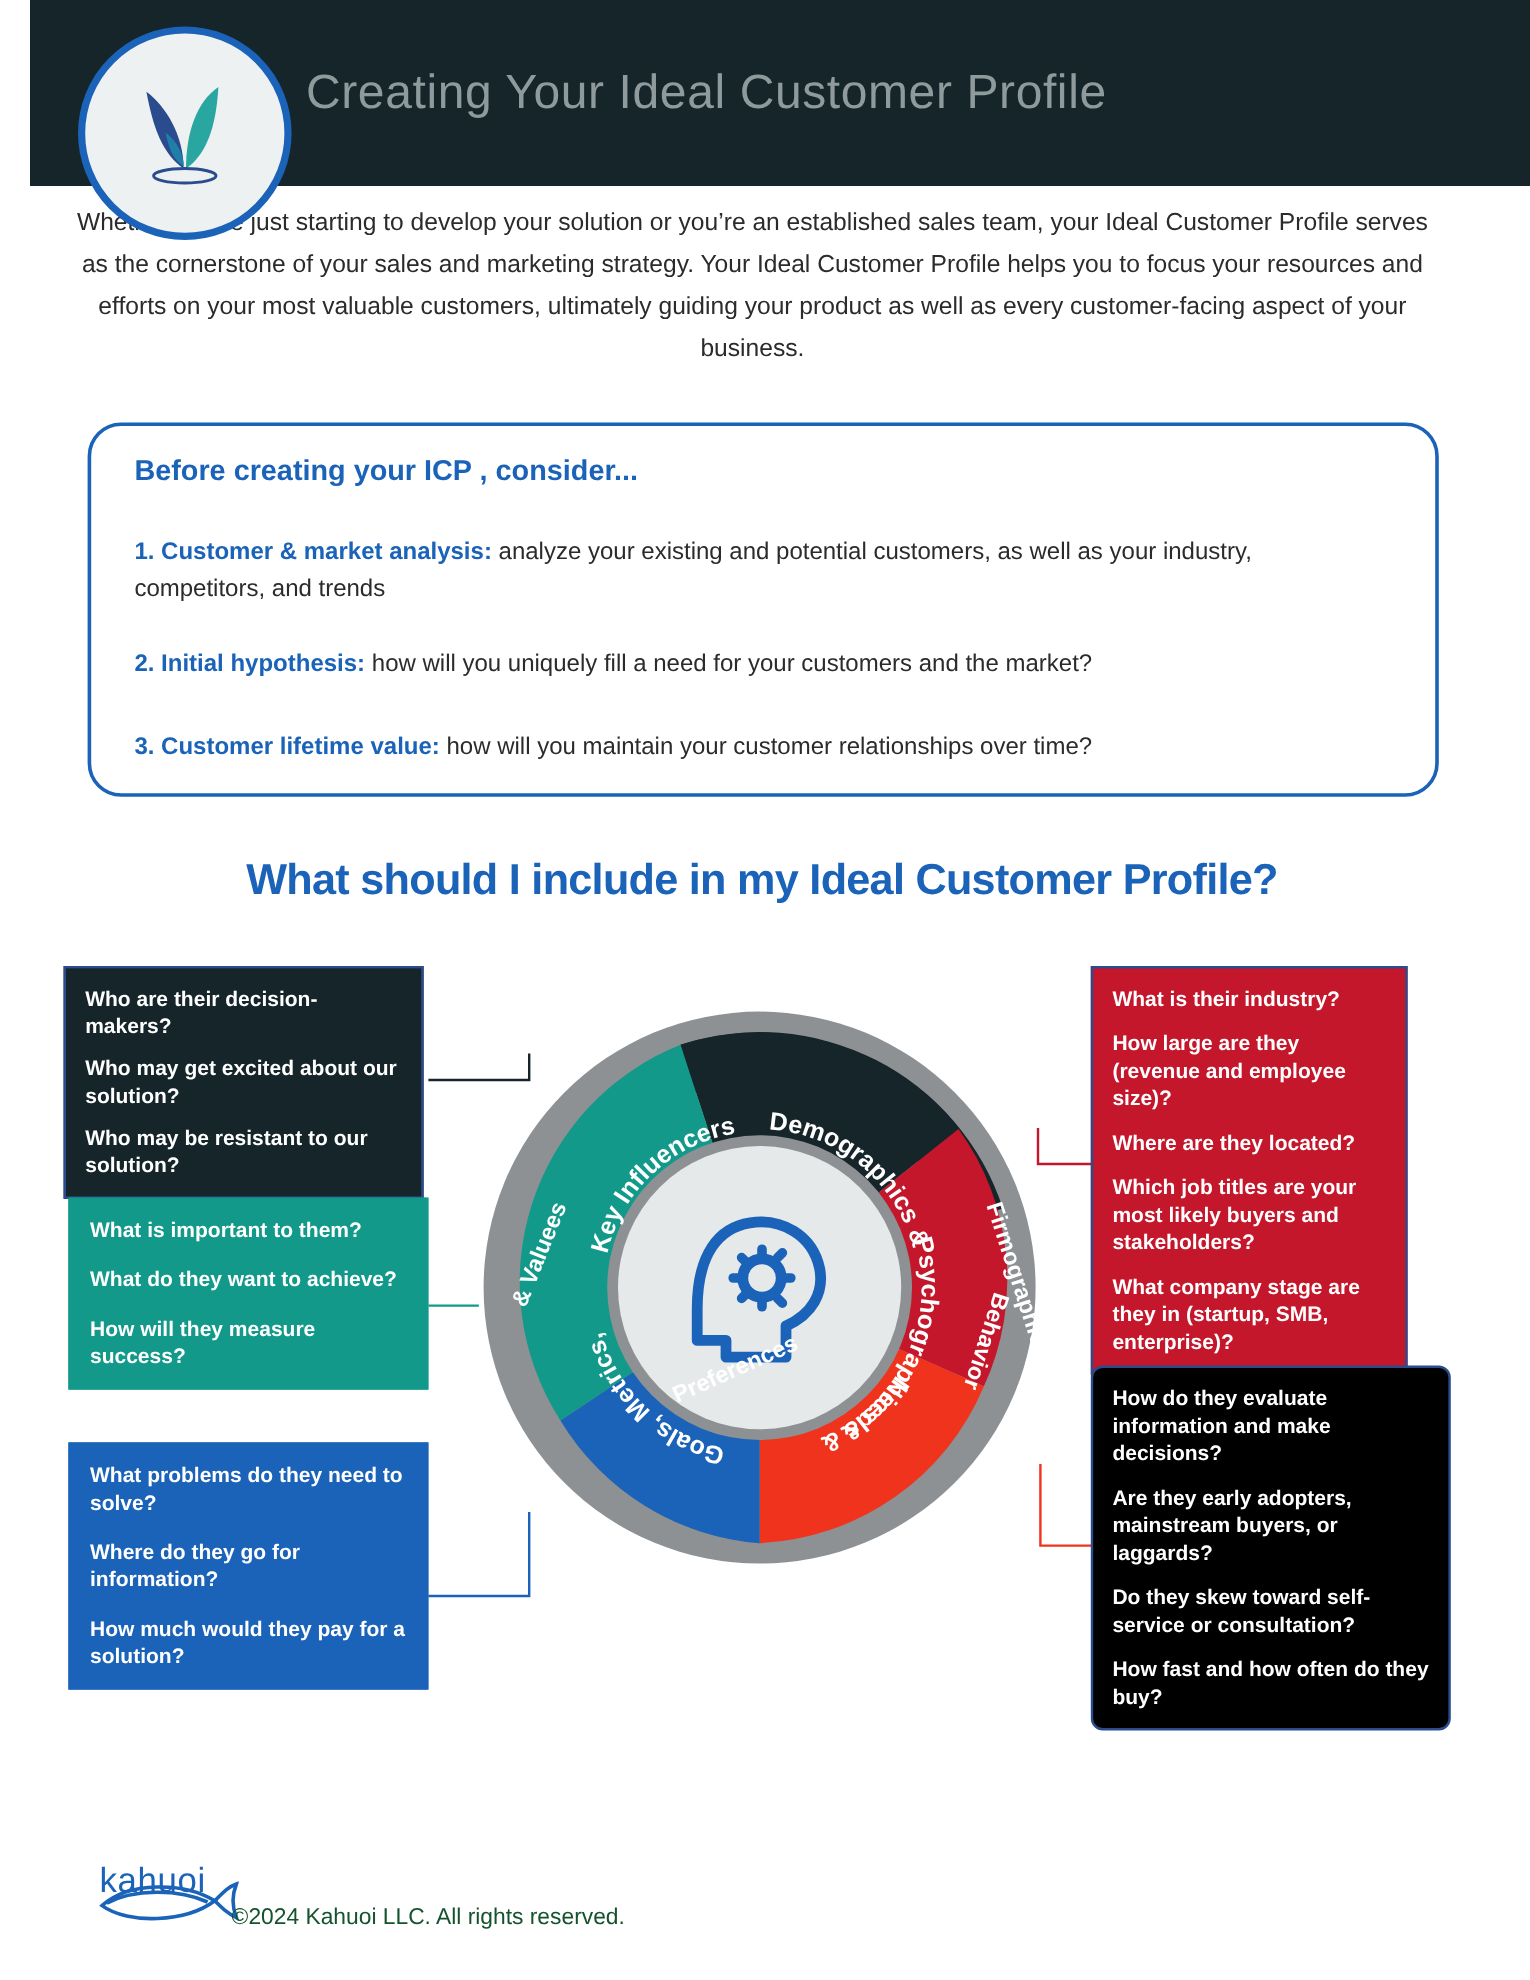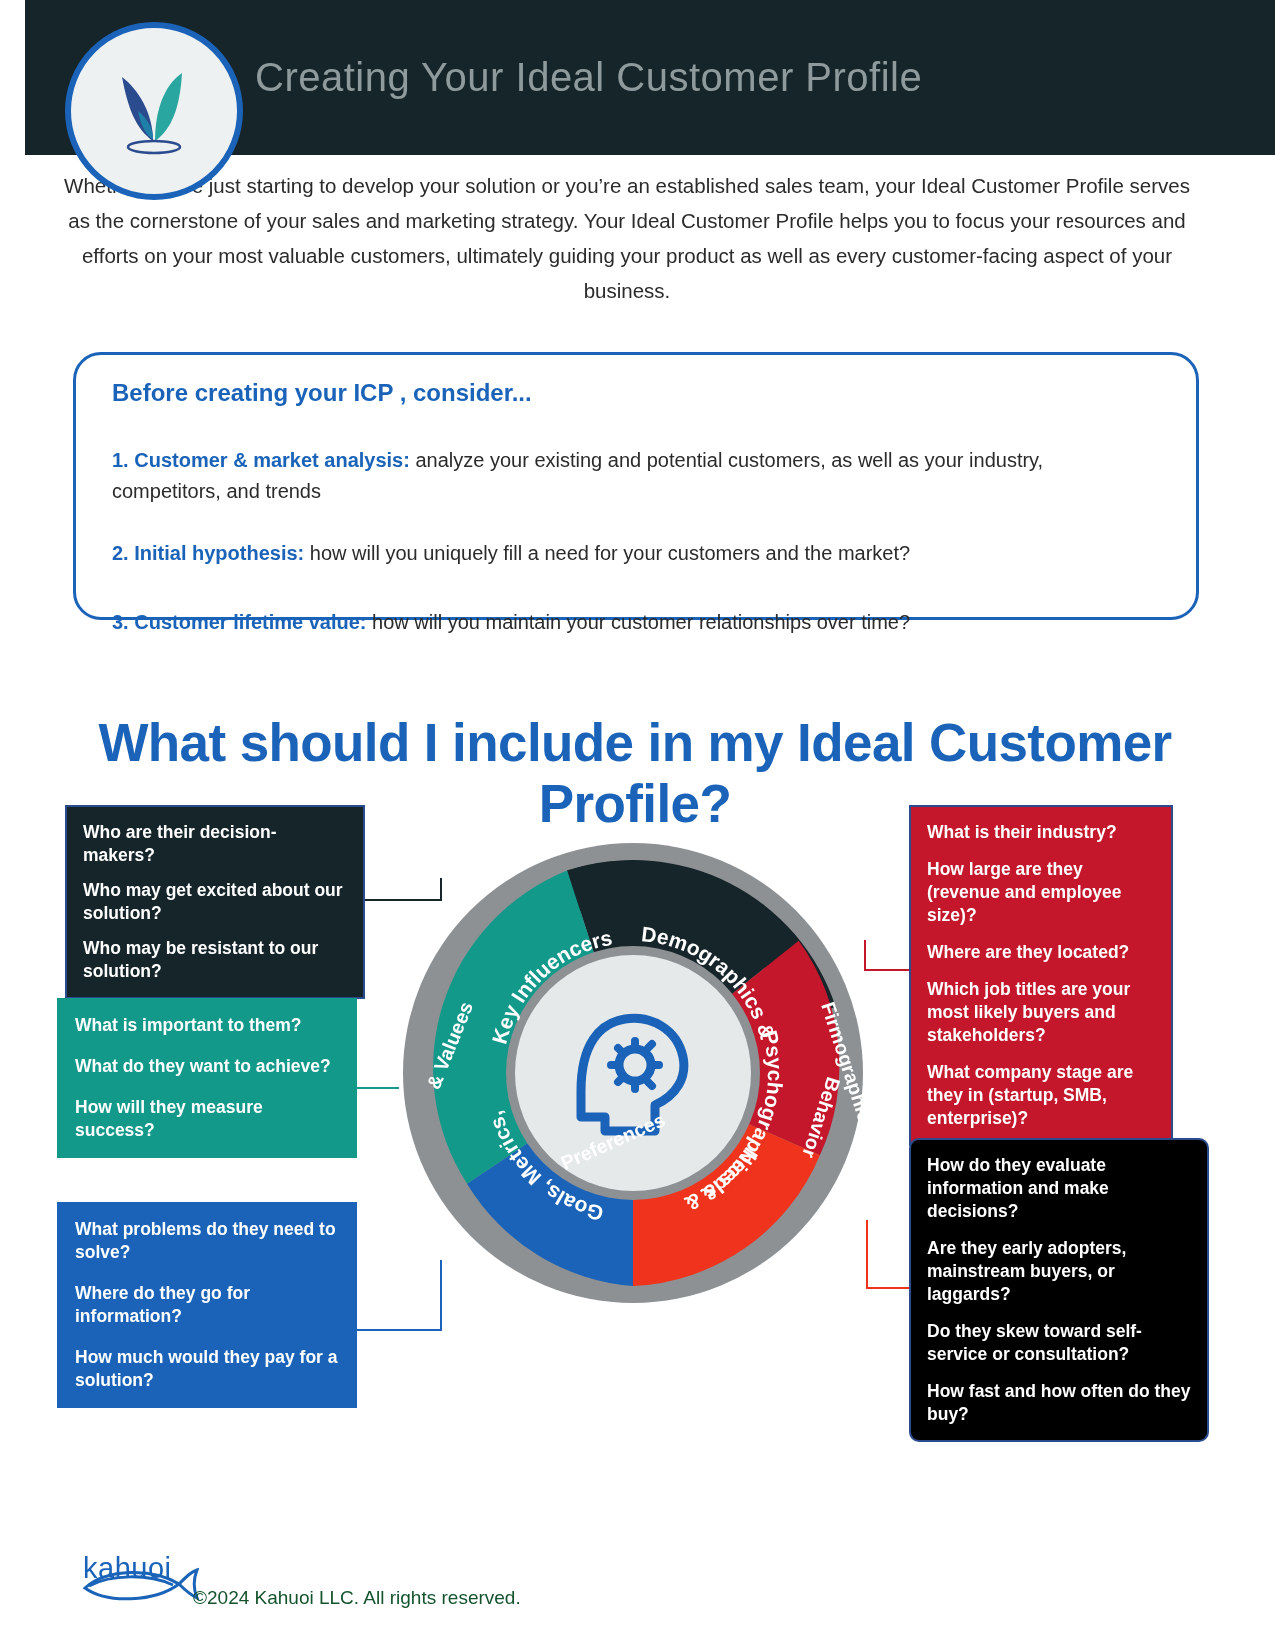--- a/index.html
+++ b/index.html
@@ -31,59 +31,59 @@
   .logo-leaf { position: absolute; left: 50%; top: 50%; transform: translate(-50%,-50%); }
 
   
   .intro {
     position: absolute; left: 38px; top: 168px; width: 1128px;
     text-align: center; font-size: 20.5px; line-height: 35px; color: #2b2b2b;
   }
 
   
   .callout {
-    position: absolute; left: 48px; top: 352px; width: 1126px; height: 268px;
+    position: absolute; left: 48px; top: 352px; width: 1126px; height: 312px;
     border: 3px solid #1a63b8; border-radius: 28px; background: #fff;
   }
   .callout-title {
     position: absolute; left: 36px; top: 24px;
     font-size: 24px; font-weight: bold; color: #1a63b8;
   }
   .callout-item {
     position: absolute; left: 36px; width: 1012px;
     font-size: 20px; line-height: 31px; color: #2b2b2b;
   }
   .callout-item b { color: #1a63b8; }
   .ci1 { top: 90px; }
   .ci2 { top: 183px; }
   .ci3 { top: 252px; }
 
   
   .section-heading {
     position: absolute; left: 0; top: 712px; width: 1220px;
-    text-align: center; font-size: 53px; font-weight: bold; color: #1a63b8;
+    text-align: center; font-size: 36px; font-weight: bold; color: #1a63b8;
     letter-spacing: -0.6px;
   }
 
   
   .donut-wrap { position: absolute; left: 373px; top: 838px; width: 470px; height: 470px; }
   .donut-wrap svg { display: block; }
   .wheel-label {
     position: absolute; font-weight: bold; color: #fff; font-size: 19.5px;
     line-height: 23px; text-align: center; pointer-events: none;
   }
 
   
   .card {
     position: absolute; border: 2px solid #2a4b8d; padding: 14px 16px;
     color: #fff; font-size: 17.5px; font-weight: bold; line-height: 23px;
   }
   .card p + p { margin-top: 18px; }
 
-  .card-influencers { left: 40px; top: 805px; width: 300px; background: #16252a; border-color: #2a4b8d; }
+  .card-influencers { left: 28px; top: 805px; width: 300px; background: #16252a; border-color: #2a4b8d; }
   .card-influencers p + p { margin-top: 12px; }
   .card-goals { left: 32px; top: 998px; width: 300px; background: #12998a; border-color: #12998a; }
   .card-needs { left: 32px; top: 1202px; width: 300px; background: #1a63b8; border-color: #1a63b8; }
   .card-demo { left: 884px; top: 805px; width: 264px; background: #c4172b; border-color: #2a4b8d; }
   .card-demo p + p { margin-top: 14px; }
   .card-psycho { left: 884px; top: 1138px; width: 300px; background: #000000; border-color: #2a4b8d; border-radius: 10px; }
   .card-psycho p + p { margin-top: 14px; }
 
   
   .connector { position: absolute; }

